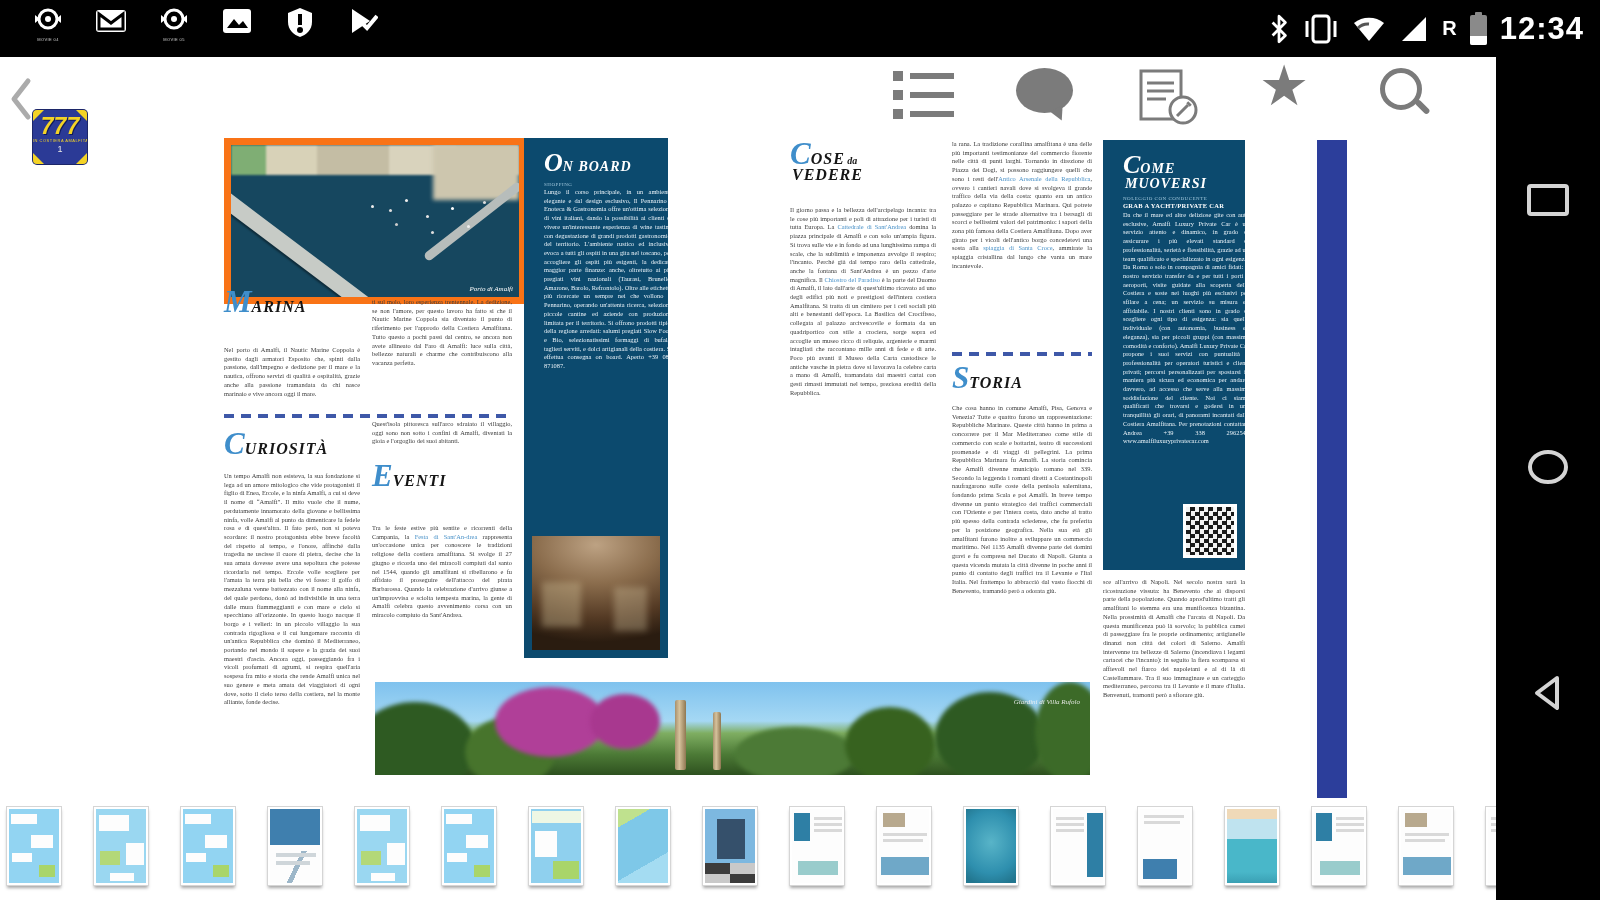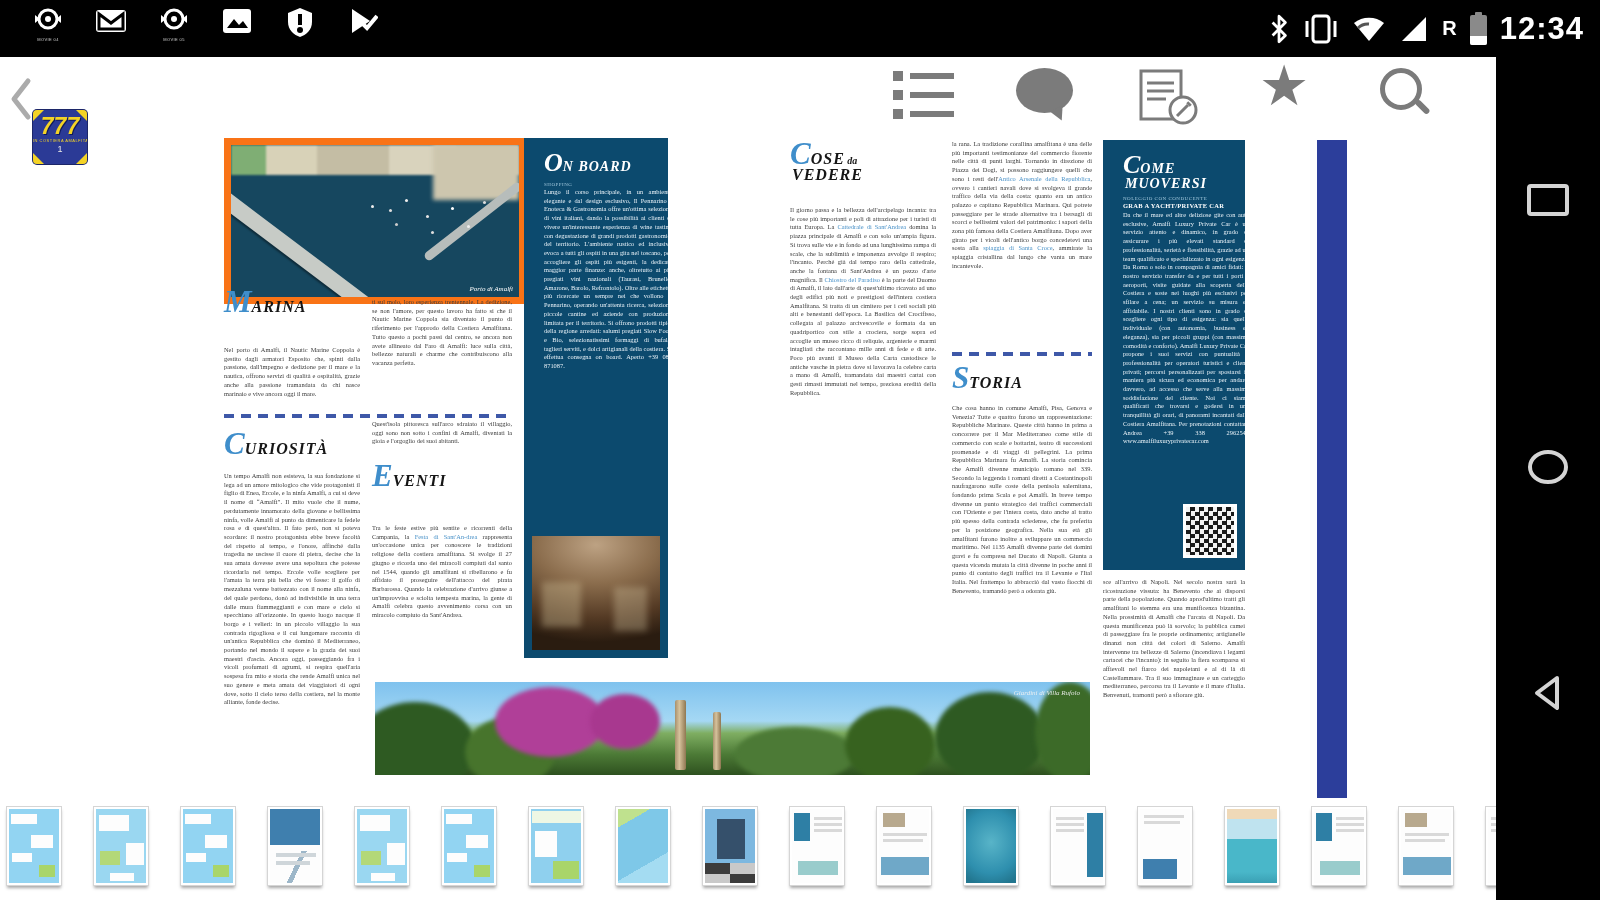--- a/index.html
+++ b/index.html
@@ -91,21 +91,21 @@
         background:radial-gradient(120% 85% at 50% 8%,#bda283 0%,#8a6c4c 40%,#543a24 75%,#2a1c10 100%);}
   .shop:before{content:"";position:absolute;left:8%;top:40%;width:30%;height:40%;background:#d8c9a0;opacity:.35;filter:blur(3px);}
   .shop:after{content:"";position:absolute;right:10%;top:45%;width:26%;height:38%;background:#e0d2ae;opacity:.3;filter:blur(3px);}
   .qr{position:absolute;right:8px;bottom:12px;width:54px;height:54px;background:#fff;padding:3px;box-sizing:border-box;}
   .qr .mod{width:100%;height:100%;
       background:repeating-conic-gradient(#1a1a1a 0% 25%,#f2f2f2 0% 50%) 0 0/9px 9px;}
 
   .panorama{position:absolute;left:375px;top:682px;width:715px;height:93px;overflow:hidden;
       background:linear-gradient(180deg,#7fc2ee 0%,#a5d8f4 42%,#7fae62 55%,#4c7a36 78%,#2e511f 100%);}
   .pan-tree{position:absolute;border-radius:50%;filter:blur(2px);}
-  .pan-cap{position:absolute;right:10px;top:7px;color:#f2f2f2;font-size:7px;font-style:italic;
+  .pan-cap{position:absolute;right:10px;top:16px;color:#f2f2f2;font-size:7px;font-style:italic;
       font-family:"Liberation Serif",serif;opacity:.9;}
   .column-ruin{position:absolute;width:11px;background:linear-gradient(90deg,#a8906c,#d6c29c 40%,#8f7752);border-radius:2px;}
 
   .blue-bar{position:absolute;left:1317px;top:140px;width:30px;height:658px;background:#2c3e9b;}
 
   
   .strip{position:absolute;left:0;top:800px;width:1496px;height:100px;background:#fff;z-index:10;}
   .thumb{position:absolute;top:6px;width:56px;height:80px;background:#fff;border:1px solid #d5d5d5;
          box-shadow:0 3px 3px -1px rgba(0,0,0,.35);padding:2px;box-sizing:border-box;}
   .tpage{width:100%;height:100%;background-repeat:no-repeat;}

